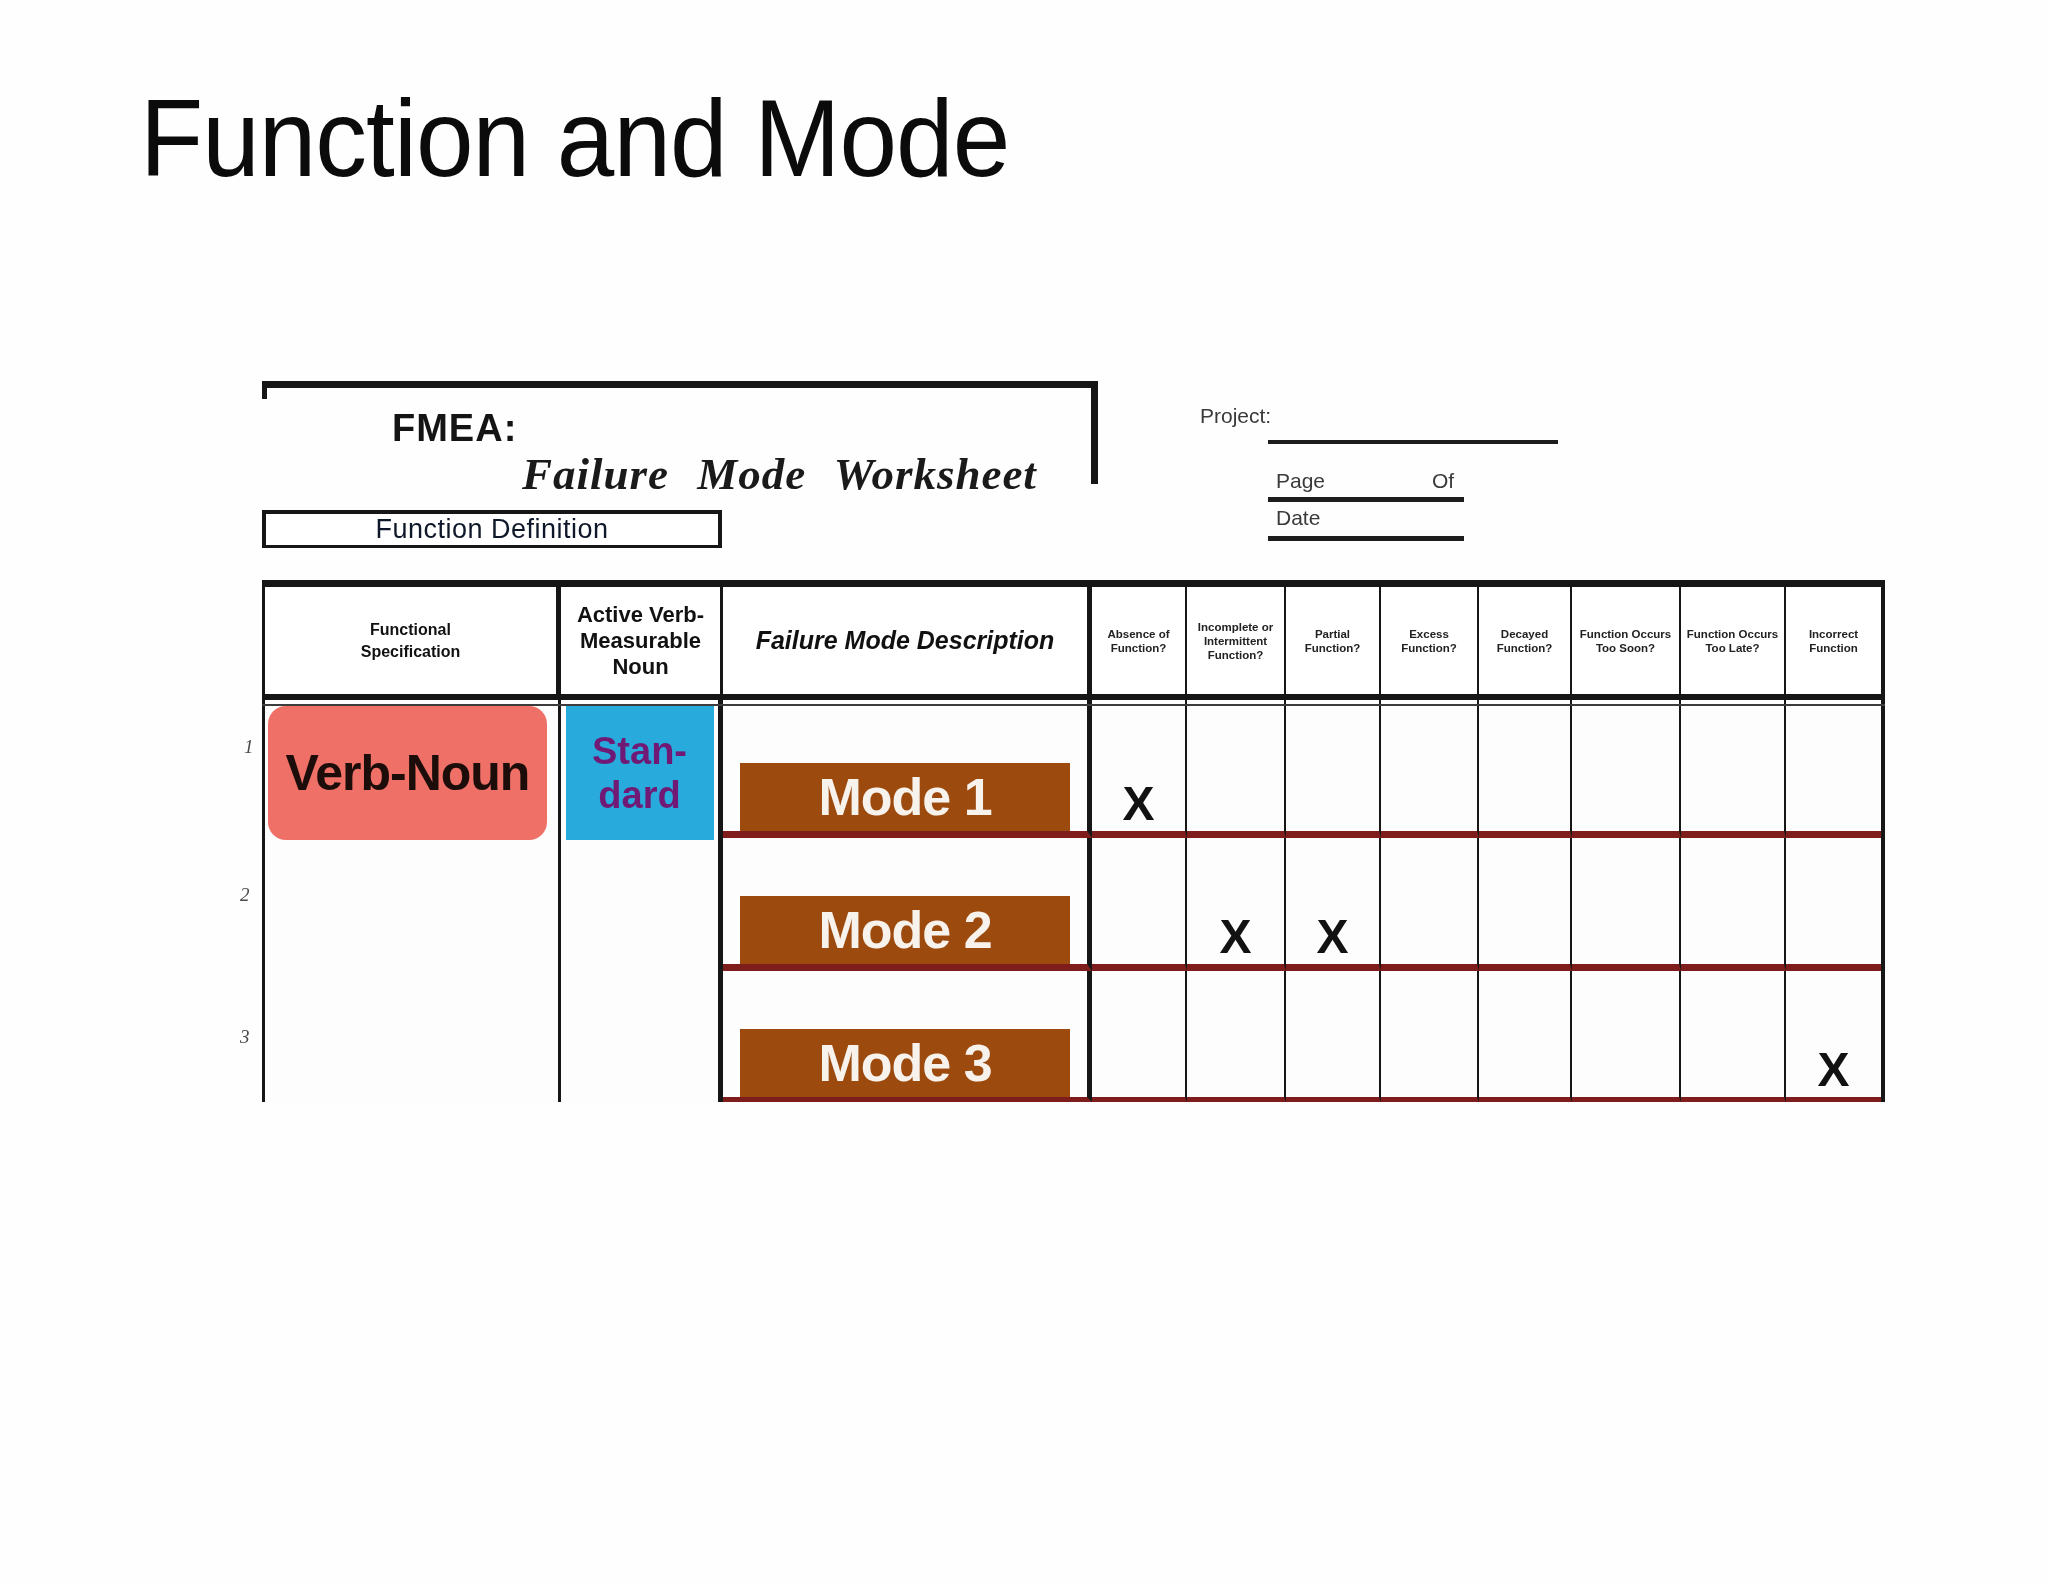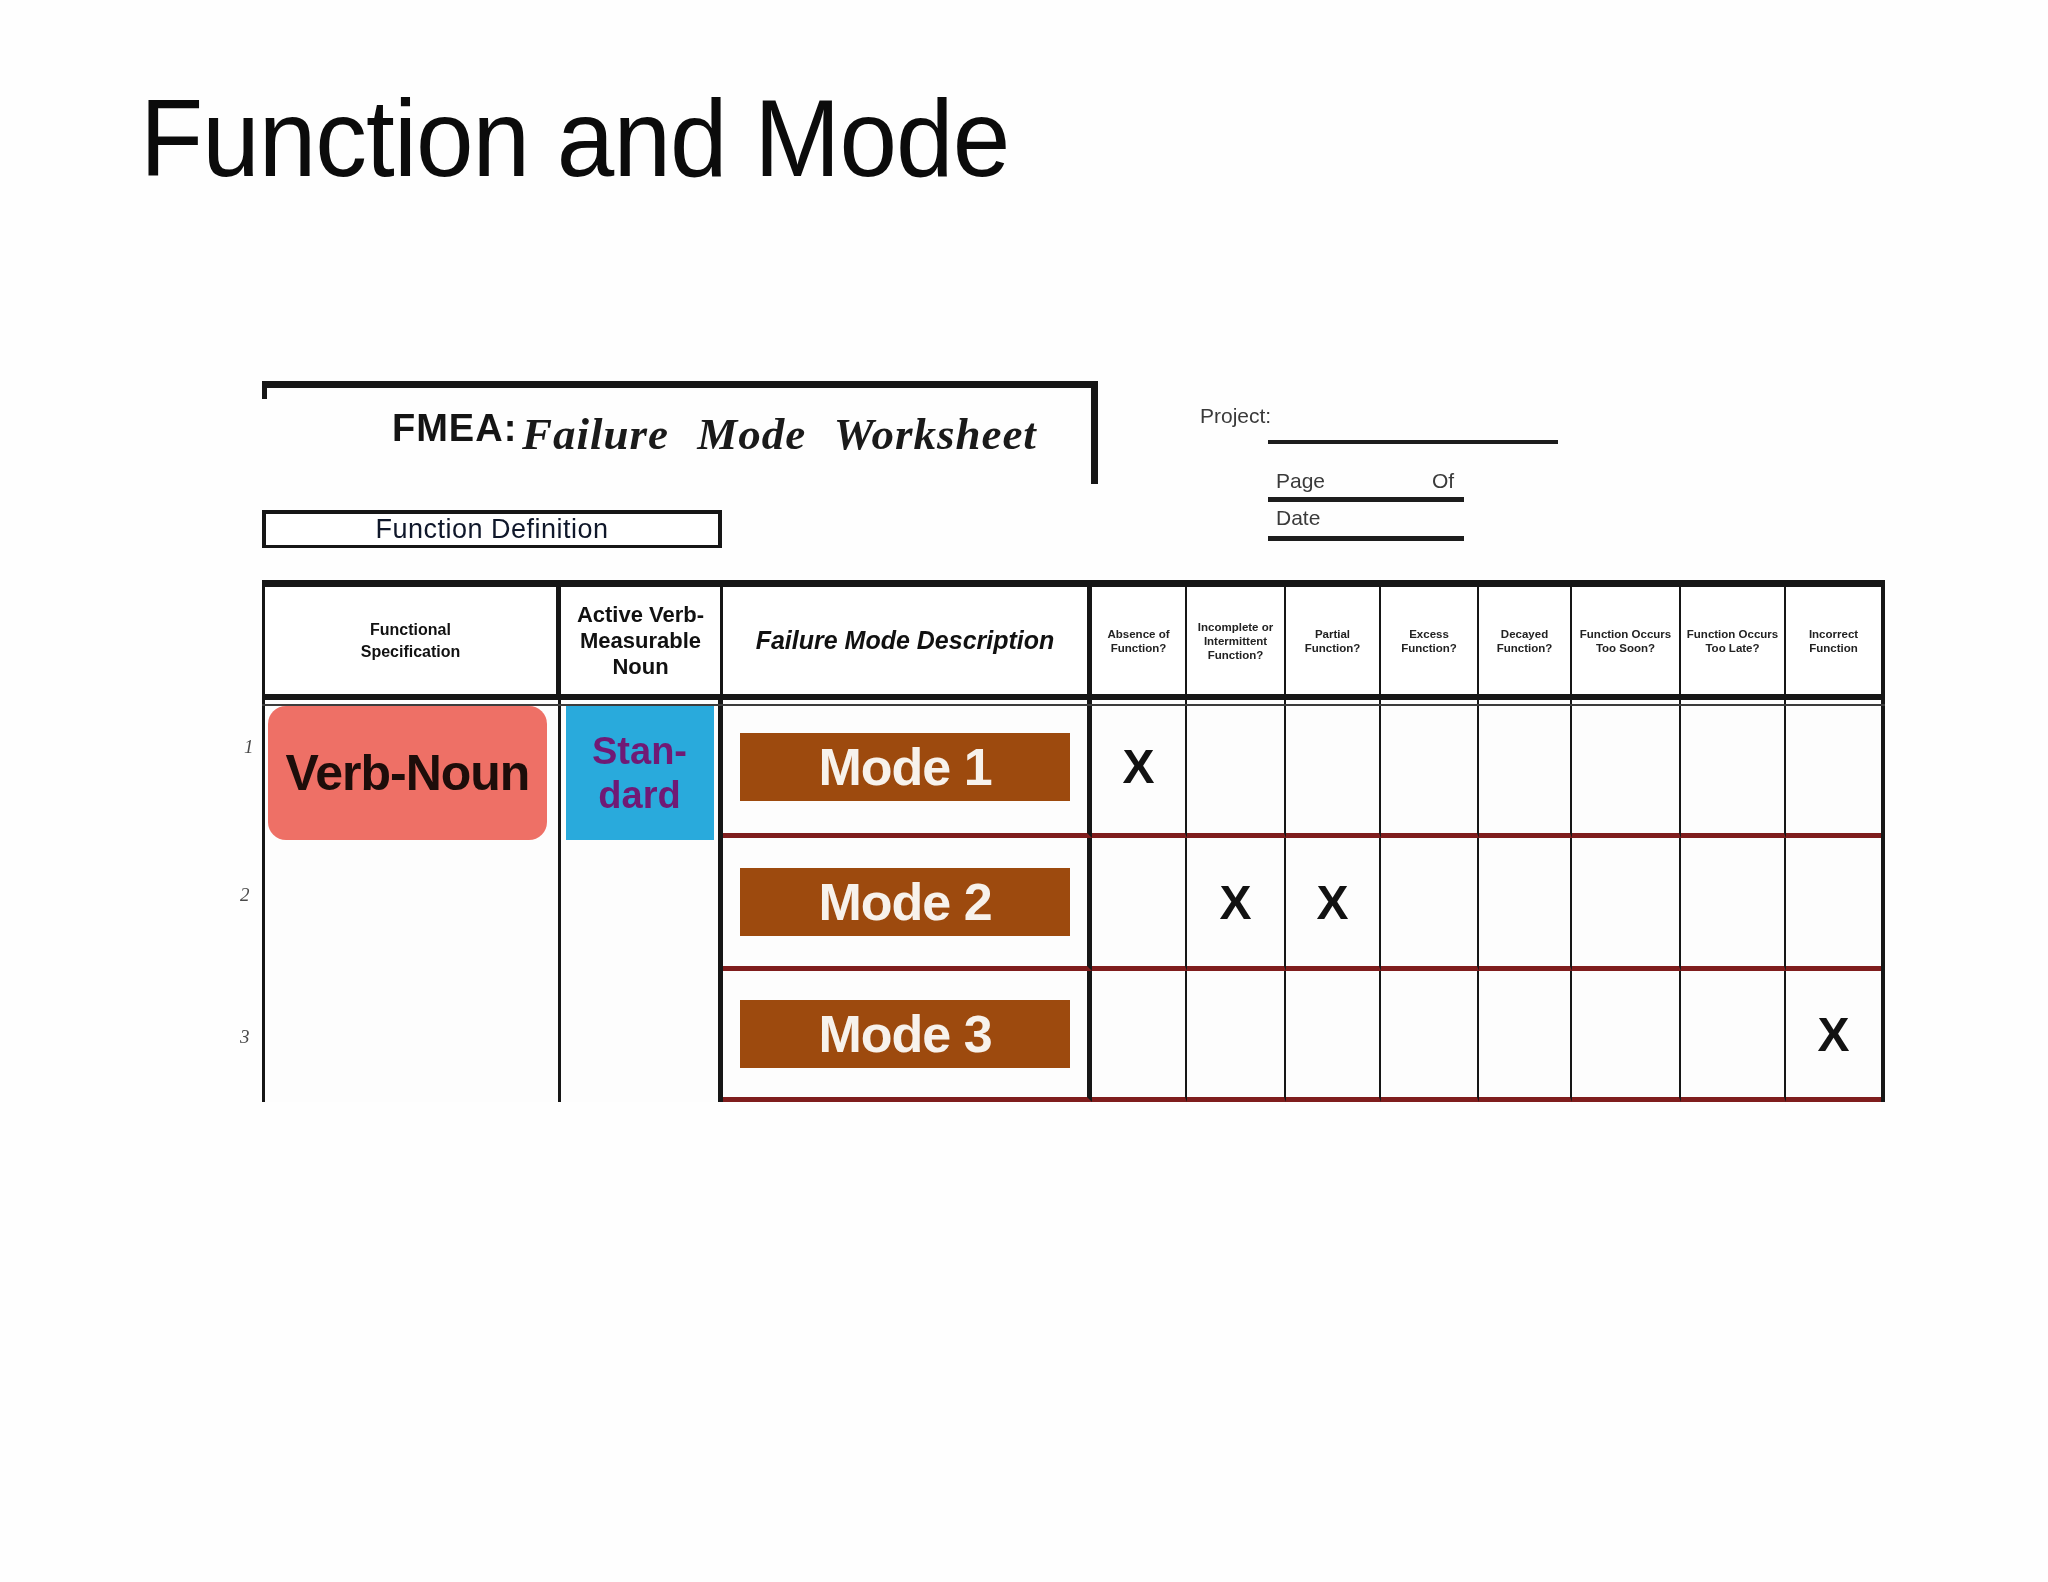--- a/index.html
+++ b/index.html
@@ -15,21 +15,21 @@
     letter-spacing:-1px;white-space:nowrap;transform:scaleX(.94);transform-origin:left top;
   }
 
   
   .line{position:absolute;background:#161616;}
   .bracket-top{left:262px;top:381px;width:836px;height:7px;}
   .bracket-right{left:1091px;top:381px;width:7px;height:103px;}
   .bracket-left{left:262px;top:381px;width:5px;height:18px;}
   .fmea-label{position:absolute;left:392px;top:407px;font-size:38px;font-weight:bold;color:#141414;letter-spacing:1px;}
   .fmea-title{
-    position:absolute;left:522px;top:408px;font-size:45px;font-style:italic;font-weight:600;
+    position:absolute;left:522px;top:448px;font-size:45px;font-style:italic;font-weight:600;
     font-family:"Liberation Serif",serif;color:#1a1a1a;word-spacing:16px;letter-spacing:1px;white-space:nowrap;
   }
 
   
   .small-label{position:absolute;font-size:21px;color:#3a3a3a;}
   .project-label{left:1200px;top:404px;}
   .project-line{left:1268px;top:440px;width:290px;height:4px;background:#1d1d1d;}
   .page-label{left:1276px;top:469px;}
   .of-label{left:1432px;top:469px;}
   .page-line{left:1268px;top:497px;width:196px;height:5px;background:#1d1d1d;}
@@ -56,22 +56,22 @@
   .hc{border-right:2px solid #161616;border-bottom:6px solid #161616;
       display:flex;align-items:center;justify-content:center;text-align:center;background:#fff;}
   .hc-a{border-right-width:3px;font-weight:bold;font-size:22px;padding:0 2px;}
   .hc-b{border-right-width:5px;font-weight:bold;font-size:16px;line-height:22px;white-space:pre-line;}
   .hc-c{border-right-width:5px;font-weight:bold;font-style:italic;font-size:25px;}
   .hc-n{font-size:11.5px;font-weight:bold;line-height:14px;padding:2px 3px;color:#222;}
   .hc-last{border-right:none;}
   .header-thinline{left:262px;top:704px;width:1623px;height:2px;background:#3c3c3c;}
 
   
-  .cell{border-right:2px solid #161616;border-bottom:5px solid #7f1d1d;position:relative;
-        display:flex;align-items:center;justify-content:center;background:#fdfdfd;}
+  .cell{border-right:2px solid #161616;border-bottom:7px solid #7f1d1d;position:relative;
+        display:flex;align-items:flex-end;justify-content:center;background:#fdfdfd;}
   .func-cell{grid-column:1;grid-row:2/5;border-right-width:3px;border-bottom:none;
              align-items:flex-start;justify-content:flex-start;}
   .spec-cell{grid-column:2;grid-row:2/5;border-right-width:5px;border-bottom:none;
              align-items:flex-start;}
   .desc-cell{border-right-width:5px;}
   .bottom-row{border-bottom-width:5px;}
   .col-last{border-right:none;}
 
   .func-block{
     margin:6px 0 0 3px;width:279px;height:134px;background:#ee7066;

